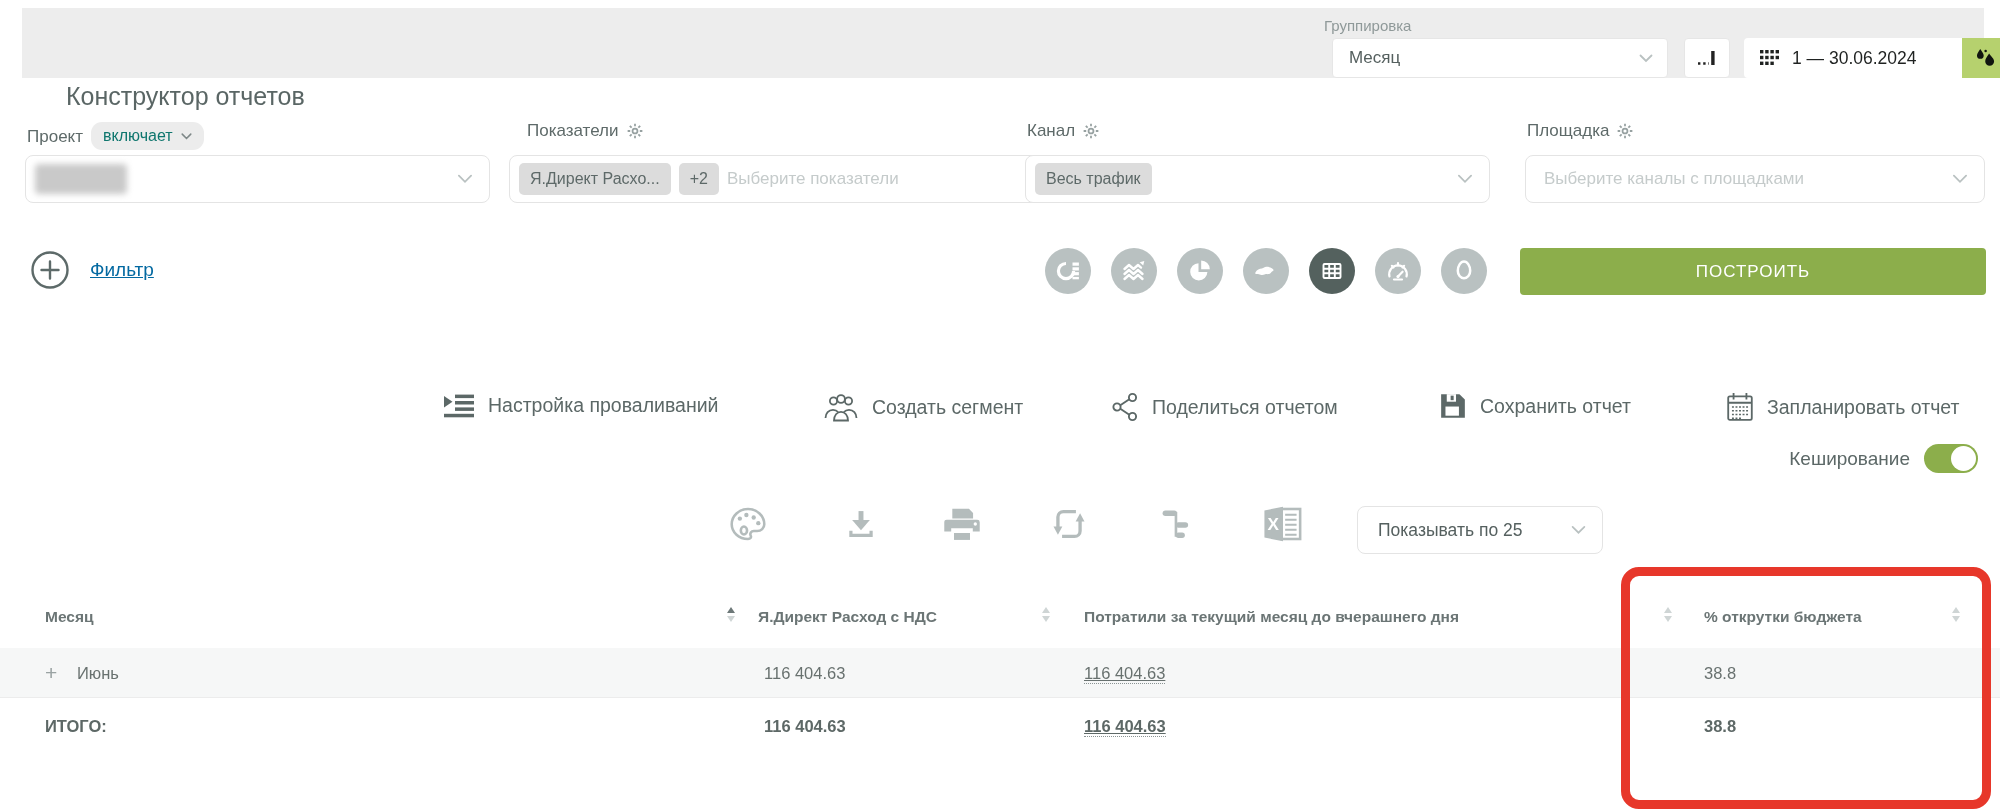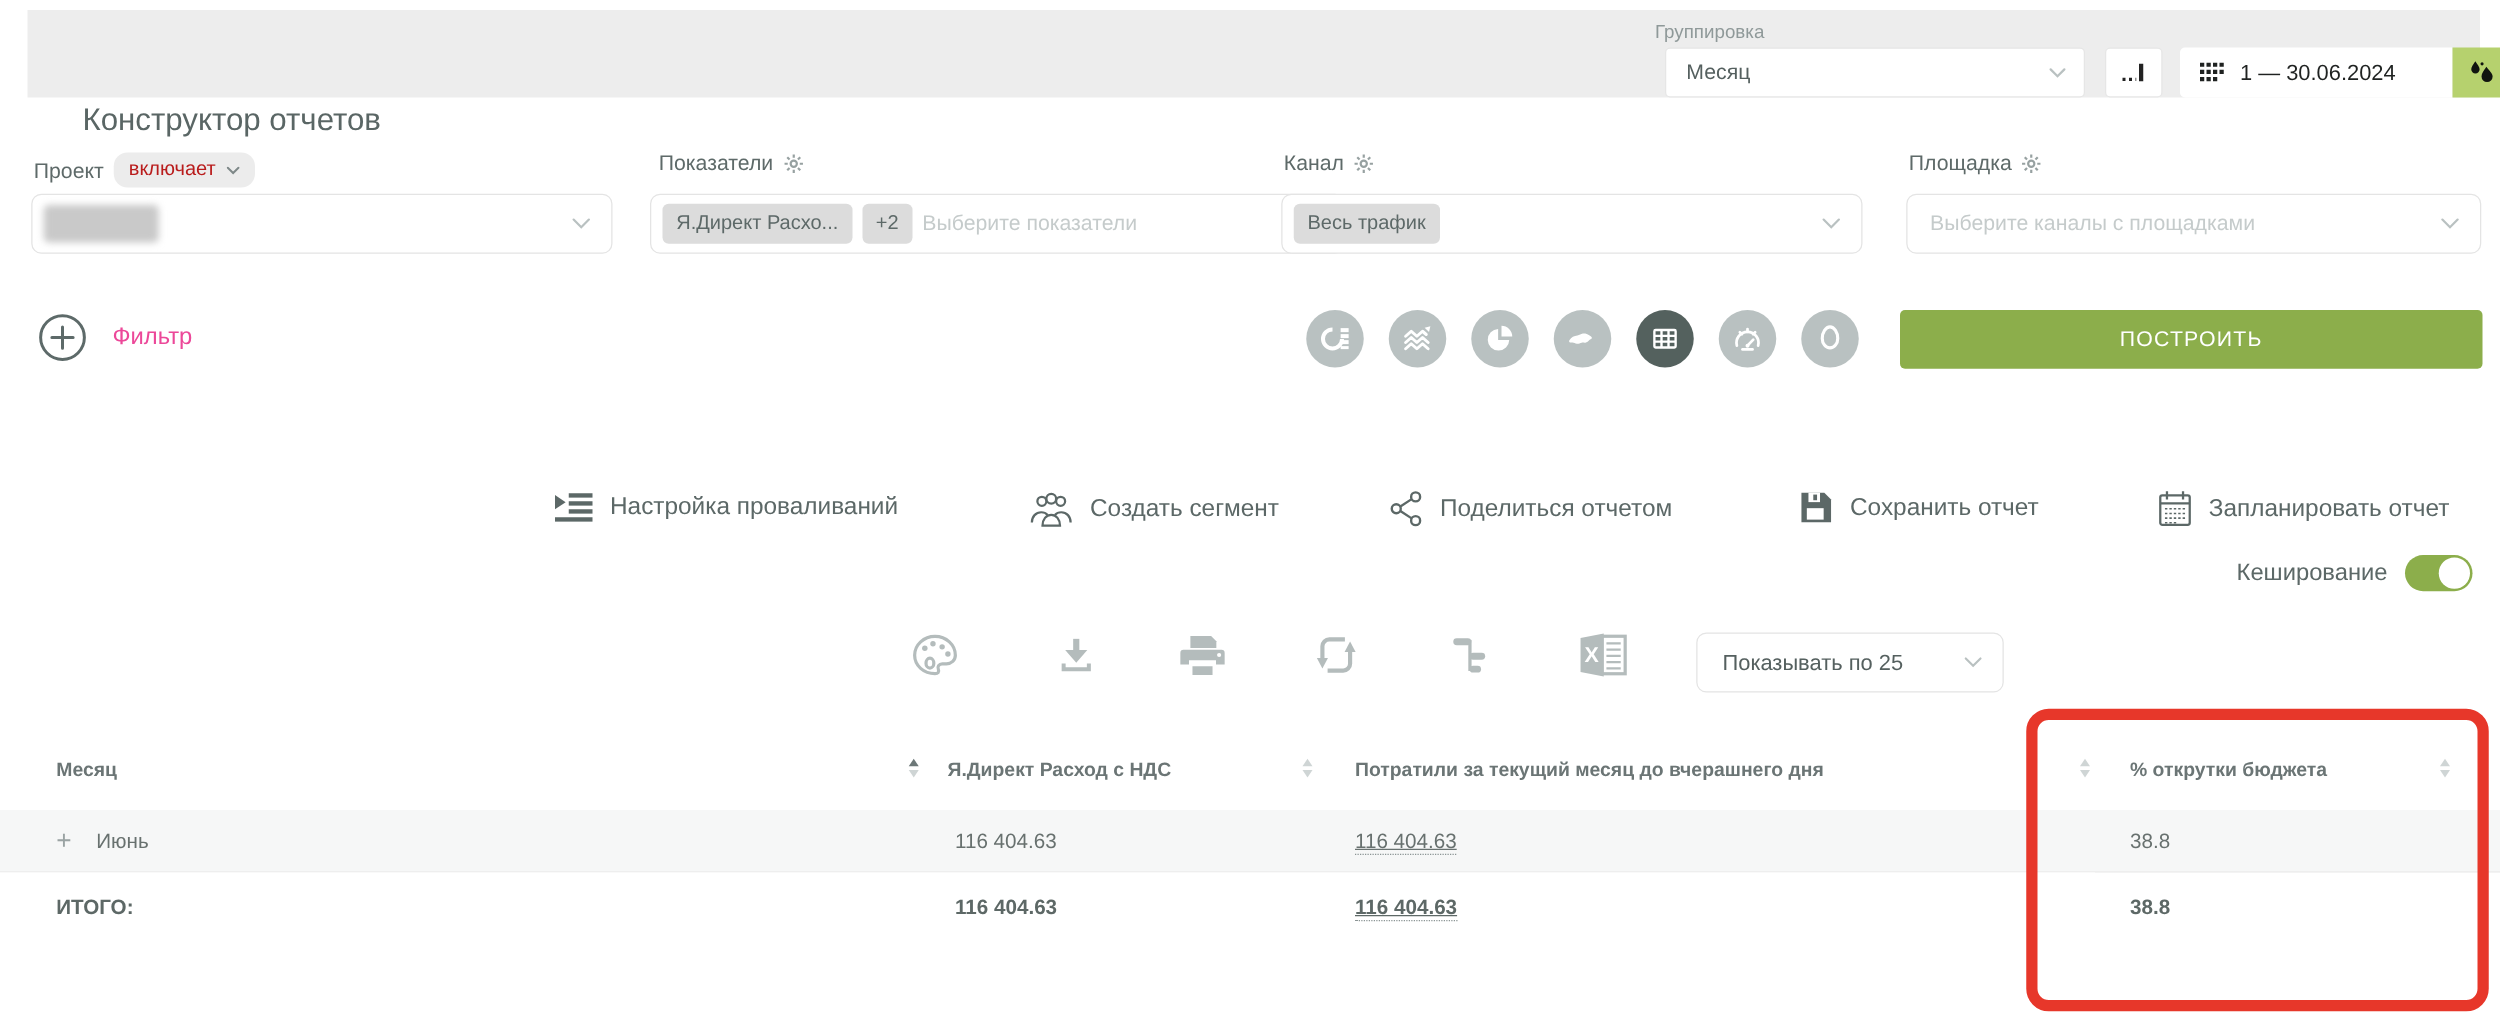--- a/index.html
+++ b/index.html
@@ -17,33 +17,33 @@
   .sq-btn{left:1662px;top:30px;width:46px;height:40px;background:#fff;border:1px solid #e6e6e6;border-radius:4px;
     display:flex;align-items:center;justify-content:center;box-sizing:border-box;cursor:pointer;}
   .date-btn{left:1722px;top:30px;width:218px;height:40px;background:#fff;border-radius:4px 0 0 4px;
     display:flex;align-items:center;gap:12px;padding:0 0 0 16px;box-sizing:border-box;font-size:17.5px;color:#1f2221;cursor:pointer;text-align:right;}
   .ab-btn{left:1940px;top:30px;width:46px;height:40px;background:#b6d16e;border-radius:0 4px 4px 0;
     display:flex;align-items:center;justify-content:center;cursor:pointer;}
 
   
   .flabel{display:flex;align-items:center;gap:8px;font-size:17px;color:#5e6a69;line-height:1;}
   .op-chip{display:inline-flex;align-items:center;gap:8px;background:#ececec;border-radius:11px;
-    padding:6px 12px;font-size:16px;color:#b91c1c;cursor:pointer;}
+    padding:6px 12px;font-size:16px;color:#0f766e;cursor:pointer;}
   .fselect{height:48px;background:#fff;border:1px solid #e4e4e4;border-radius:8px;box-sizing:border-box;
     display:flex;align-items:center;gap:8px;padding:0 16px 0 9px;cursor:pointer;}
   .fselect .spacer{flex:1;}
   .chip{background:#dcdcdc;border-radius:5px;padding:7px 11px;font-size:16px;color:#5d6968;white-space:nowrap;}
   .blur-chip{width:92px;height:30px;background:#c9c9c9;border-radius:4px;filter:blur(3px);}
   .placeholder{color:#c5cbcb;font-size:17px;white-space:nowrap;}
   .chev{color:#b9c1c1;flex:none;}
   .gear{color:#97a1a1;}
 
   
   .filter-add{left:30px;top:250px;display:flex;align-items:center;gap:20px;cursor:pointer;}
-  .filter-add span{font-size:19px;color:#ec4899;}
+  .filter-add span{font-size:19px;color:#0369a1;text-decoration:underline;}
   .views{left:1045px;top:248px;display:flex;gap:20px;}
   .vbtn{width:46px;height:46px;border-radius:50%;background:#b9c1c1;display:flex;align-items:center;
     justify-content:center;cursor:pointer;}
   .vbtn.active{background:#54615e;}
   .build-btn{left:1520px;top:248px;width:466px;height:47px;background:#8cae4b;border:none;border-radius:4px;
     color:#fff;font-size:17px;letter-spacing:1px;font-family:inherit;cursor:pointer;}
 
   
   .action{display:flex;align-items:center;gap:13px;font-size:19.5px;color:#5c6867;cursor:pointer;white-space:nowrap;}
   .caching{left:0;top:444px;width:1978px;display:flex;justify-content:flex-end;align-items:center;gap:14px;
@@ -149,21 +149,21 @@
 
   <div class="abs flabel" style="left:527px;top:122px;">
     <span>Показатели</span>
     <svg class="gear" width="16" height="16" viewBox="0 0 20 20">
         <g stroke="currentColor" stroke-width="2.2" fill="none">
           <circle cx="10" cy="10" r="3.1"></circle>
           <path d="M10 .8v3.2M10 16v3.2M.8 10h3.2M16 10h3.2M3.5 3.5l2.3 2.3M14.2 14.2l2.3 2.3M16.5 3.5l-2.3 2.3M5.8 14.2l-2.3 2.3"></path>
         </g>
       </svg>
   </div>
-  <div class="abs fselect" style="left:520px;top:155px;width:556px;">
+  <div class="abs fselect" style="left:509px;top:155px;width:556px;">
     <span class="chip">Я.Директ Расхо...</span>
     <span class="chip">+2</span>
     <span class="placeholder">Выберите показатели</span>
     <span class="spacer"></span>
     <svg class="chev" width="16" height="10" viewBox="0 0 14 9">
         <polyline points="1.5,1.5 7,7 12.5,1.5" fill="none" stroke="currentColor" stroke-width="1.6" stroke-linecap="round"></polyline>
       </svg>
   </div>
 
   <div class="abs flabel" style="left:1027px;top:122px;">

